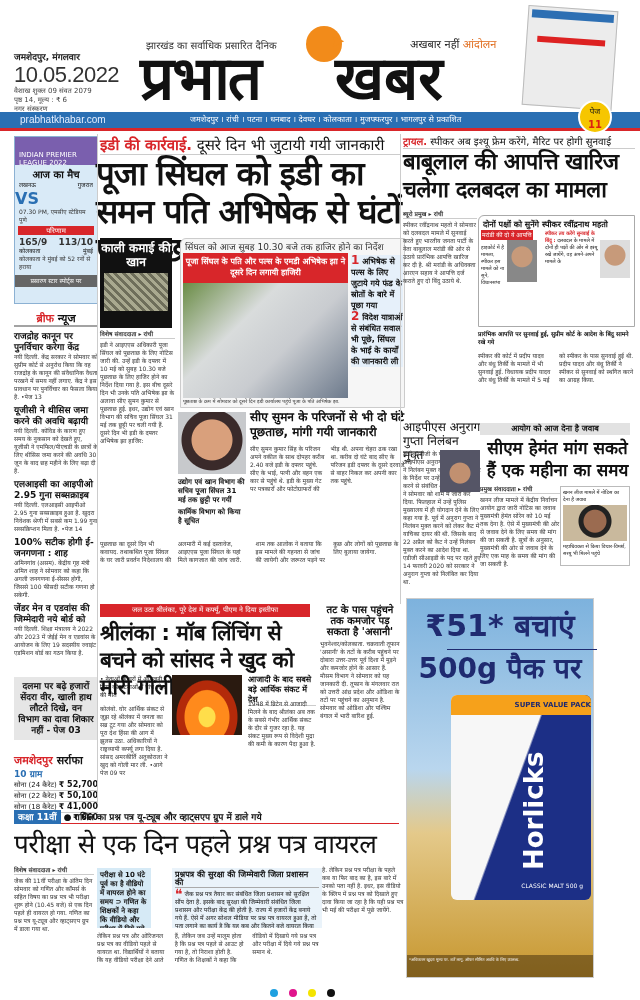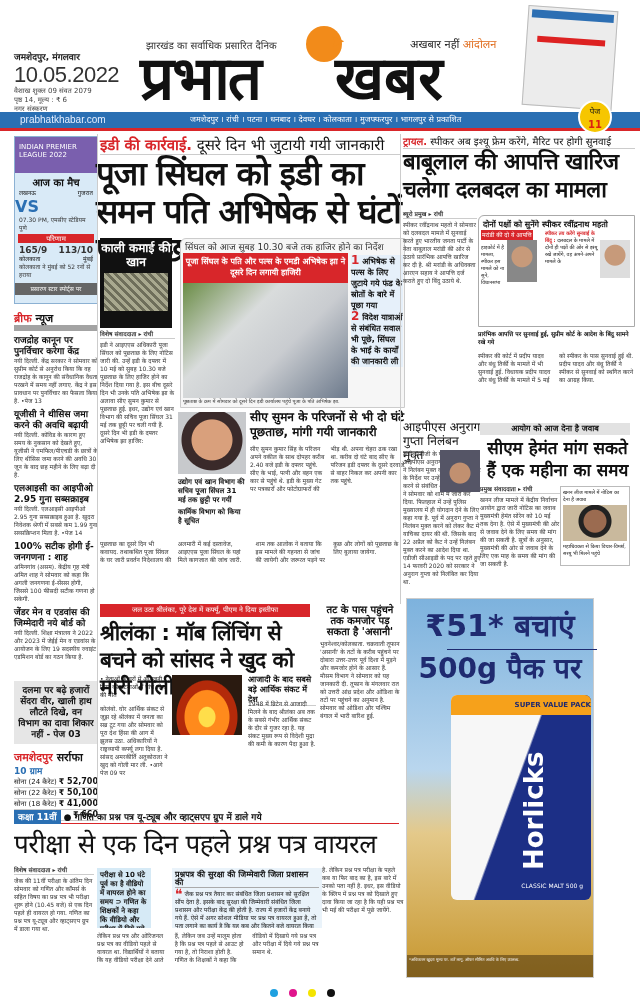--- a/index.html
+++ b/index.html
@@ -22,34 +22,34 @@
 .thumb .red{height:6px;background:#d22;margin:18px 10px 0}
 .badge{left:578px;top:100px;width:34px;height:34px;border-radius:50%;background:#f6c600;border:2px solid #fff;font-size:8px;text-align:center;line-height:13px;padding-top:3px;z-index:3}
 .badge b{color:#d21;font-size:10px}
 .bluebar{left:0;top:112px;width:640px;height:16px;background:#2a6fb3;color:#fff;font-size:10px;line-height:16px}
 .bluebar .site{position:absolute;left:20px;font-family:"Liberation Sans",sans-serif;color:#e6efff}
 .bluebar .cities{position:absolute;left:190px;font-size:8px}
 .redline{left:0;top:128px;width:640px;height:3px;background:#d8262a}
 
 .leftcol{left:14px;top:136px;width:84px}
 .ipl{width:84px;height:168px;background:#d9eaf7;border:1px solid #8cb1d3}
-.ipl .hd{height:36px;background:#7a5fae;color:#fff;font-size:7px;padding:6px 4px;line-height:8px}
+.ipl .hd{height:22px;background:#7a5fae;color:#fff;font-size:7px;padding:14px 4px;line-height:8px}
 .ipl .mt{font-size:10px;font-weight:bold;text-align:center;margin-top:2px}
 .ipl .row{display:flex;justify-content:space-between;font-size:6px;padding:0 4px}
 .ipl .vs{font-size:16px;font-weight:bold;color:#2a6fb3;}
 .ipl .res{background:#d8262a;color:#fff;font-size:7px;text-align:center;margin:2px 3px}
 .ipl .score{display:flex;justify-content:space-between;font-size:9px;font-weight:bold;color:#333;padding:0 4px}
 .ipl .small{font-size:6px;padding:0 4px;color:#333}
 .ipl .foot{background:#666;color:#fff;font-size:6px;text-align:center;margin-top:4px;height:12px;line-height:12px}
-.brief{margin-top:6px;font-size:11px;font-weight:bold;border-bottom:6px solid #a3a3a3}
+.brief{margin-top:6px;font-size:11px;font-weight:bold;text-align:center;border-bottom:2px solid #a3a3a3}
 .brief span{color:#d8262a}
 .bhead{font-size:9px;font-weight:bold;margin-top:4px;line-height:11px}
 .btext{font-size:6px;line-height:8px;color:#333}
 .graybox{background:#e6e6e6;padding:4px;text-align:center;font-size:9px;font-weight:bold;line-height:11px;margin-top:20px}
-.rates{margin-top:5px;font-size:7px}
+.rates{margin-top:12px;font-size:7px}
 .rates .t{font-size:11px;font-weight:bold;color:#d8262a}
 .rates .t small{color:#2a6fb3;font-size:9px}
 .rates .r{display:flex;justify-content:space-between;border-bottom:1px solid #ccc;line-height:10px}
 .rates .r b{font-size:8px}
 
 .kicker1{left:100px;top:134px;width:300px;font-size:15px;border-bottom:1px solid #ccc}
 .kicker1 b{color:#d8262a}
 .main-h{left:96px;top:155px;width:310px;font-size:33px;font-weight:bold;line-height:38px;letter-spacing:-1px}
 .kali{left:100px;top:238px;width:72px;height:90px;background:#111;color:#fff;text-align:center;font-size:12px;font-weight:bold;line-height:14px;padding-top:3px}
 .kali .img{width:64px;height:38px;margin:4px auto 0;background:repeating-linear-gradient(45deg,#a9a98f 0 3px,#6e6e5a 3px 6px)}

